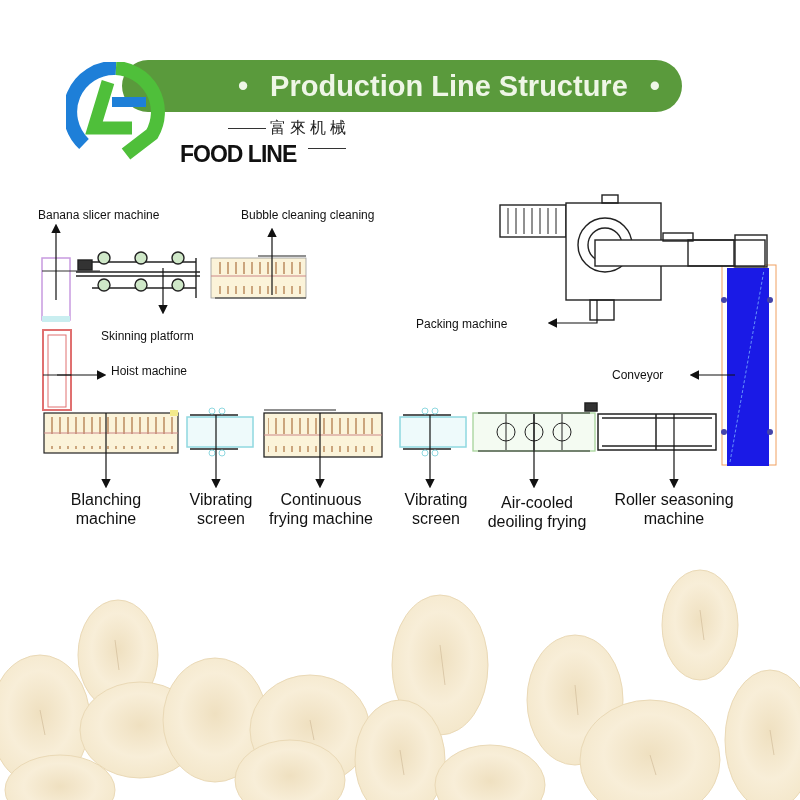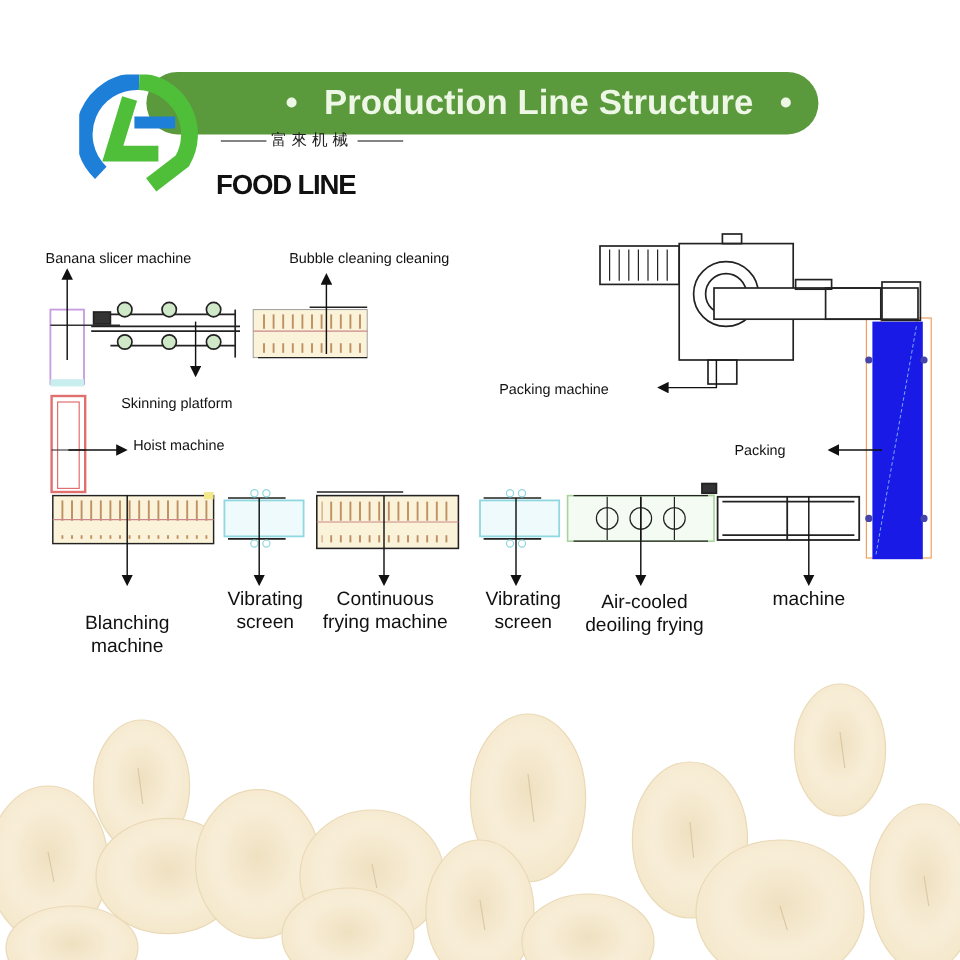--- a/index.html
+++ b/index.html
@@ -3,21 +3,21 @@
 <meta charset="utf-8">
 <style>
   html, body { margin:0; padding:0; }
   body { width:800px; height:800px; background:#ffffff; position:relative; overflow:hidden;
          font-family:"Liberation Sans", sans-serif; }
   .abs { position:absolute; }
   .banner { left:122px; top:60px; width:560px; height:52px; background:#5a9a3c; border-radius:26px; }
   .banner-title { left:160px; top:66px; width:500px; height:40px; color:#eef6e6; font-weight:bold;
                   font-size:29px; line-height:40px; text-align:right; white-space:nowrap; }
   .brand { left:180px; top:94px; font-weight:900; font-size:23px; color:#111; letter-spacing:-1px; line-height:24px;margin-top:48px; }
-  .brand-cn { left:180px; top:108px; width:170px; font-size:13px; color:#222; text-align:left; letter-spacing:4px; }
+  .brand-cn { left:180px; top:118px; width:170px; font-size:16px; color:#222; text-align:right; letter-spacing:4px; }
   .brand-cn::before, .brand-cn::after { content:""; display:inline-block; width:38px; height:1px; background:#333; vertical-align:middle; margin:0 4px; }
   .lbl { font-size:12px; color:#111; line-height:19px; white-space:nowrap; }
   .lbl2 { font-size:16px; color:#111; line-height:19px; text-align:center; }
   svg.diagram { position:absolute; left:0; top:0; }
   .chips { left:0; top:560px; width:800px; height:240px; }
 </style>
 </head>
 <body>
 
 <div class="abs banner"></div>
@@ -186,43 +186,44 @@
     <line x1="534" y1="414" x2="534" y2="486" marker-end="url(#ah)"></line>
     <line x1="674" y1="414" x2="674" y2="486" marker-end="url(#ah)"></line>
   </g>
 </svg>
 
 <div class="abs lbl" style="left:38px;top:206px">Banana slicer machine</div>
 <div class="abs lbl" style="left:241px;top:206px">Bubble cleaning cleaning</div>
 <div class="abs lbl" style="left:101px;top:327px">Skinning platform</div>
 <div class="abs lbl" style="left:111px;top:362px">Hoist machine</div>
 <div class="abs lbl" style="left:416px;top:315px">Packing machine</div>
-<div class="abs lbl" style="left:612px;top:366px">Packing</div>
-
-<div class="abs lbl2" style="left:46px;top:510px;width:120px">
+<div class="abs lbl" style="left:612px;top:366px">Conveyor</div>
+
+<div class="abs lbl2" style="left:46px;top:490px;width:120px">
   <div>Blanching</div>
   <div>machine</div>
 </div>
 <div class="abs lbl2" style="left:166px;top:490px;width:110px">
   <div>Vibrating</div>
   <div>screen</div>
 </div>
 <div class="abs lbl2" style="left:258px;top:490px;width:126px">
   <div>Continuous</div>
   <div>frying machine</div>
 </div>
 <div class="abs lbl2" style="left:381px;top:490px;width:110px">
   <div>Vibrating</div>
   <div>screen</div>
 </div>
 <div class="abs lbl2" style="left:470px;top:493px;width:134px">
   <div>Air-cooled</div>
   <div>deoiling frying</div>
 </div>
 <div class="abs lbl2" style="left:606px;top:490px;width:136px">
+  <div>Roller seasoning</div>
   <div>machine</div>
 </div>
 
 <svg class="abs chips" width="800" height="240" viewBox="0 0 800 240">
   <defs>
     <radialGradient id="chip" cx="50%" cy="45%" r="60%">
       <stop offset="0%" stop-color="#efe0c0"></stop>
       <stop offset="55%" stop-color="#f8eed8"></stop>
       <stop offset="100%" stop-color="#f3e6c8"></stop>
     </radialGradient>

